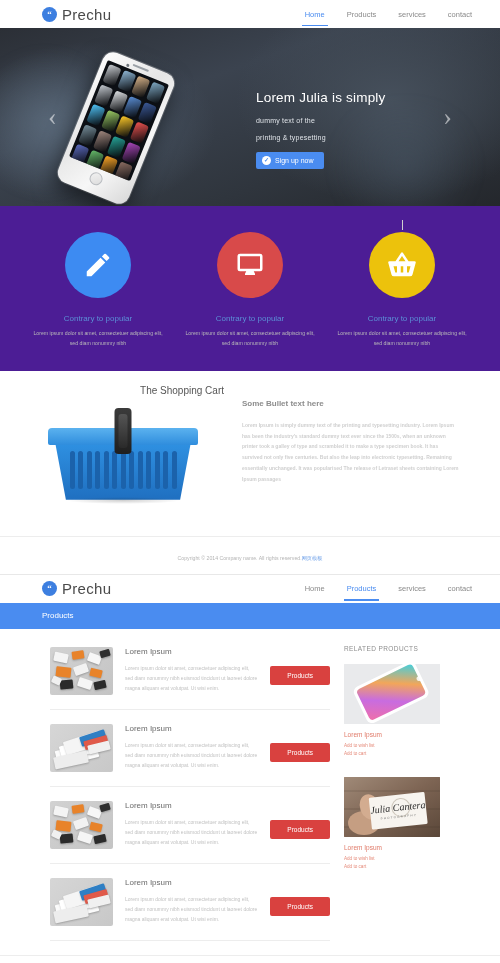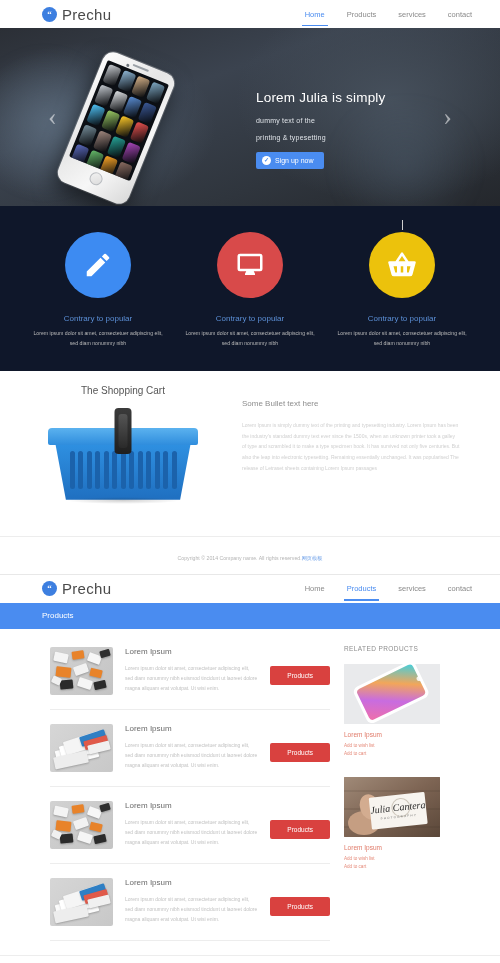--- a/index.html
+++ b/index.html
@@ -102,41 +102,41 @@
     position:absolute; top:50%; transform:translateY(-50%);
     font-size:26px; color:rgba(255,255,255,.55); cursor:pointer;
     font-family:"Liberation Serif", serif; line-height:1;
     user-select:none;
   }
   .hero-arrow.left { left:48px; }
   .hero-arrow.right { right:48px; }
 
   
   .features {
-    display:flex; padding:26px 22px 22px 22px; background:#0f172a; gap:0;
+    display:flex; padding:26px 22px 22px 22px; background:#4c1d95; gap:0;
   }
   .feature { flex:1; text-align:center; padding:0 6px; }
   .feature-circle {
     width:66px; height:66px; border-radius:50%;
     margin:0 auto 16px auto; position:relative;
     display:flex; align-items:center; justify-content:center;
   }
   .c-blue { background:#3d8bf2; }
   .c-red  { background:#d84a4a; }
   .c-yellow { background:#ecc20c; }
   .feature-title { font-size:8px; color:#5b8fd6; margin-bottom:6px; }
   .feature-text { font-size:5.2px; color:#b9b9b9; line-height:1.9; padding:0 4px; }
   .tick {
     position:absolute; width:1px; height:10px; background:#cfcfcf;
     left:50%; top:-12px;
   }
 
   
   .cart-section { display:flex; padding:14px 22px 36px 22px; background:#fff; }
-  .cart-left { width:202px; text-align:center; }
+  .cart-left { width:202px; text-align:right; }
   .cart-heading { font-size:10px; color:#555; margin-bottom:12px; }
   .basket-wrap { position:relative; width:150px; height:92px; margin:0 auto; }
   .basket-handle {
     position:absolute; left:50%; top:0; transform:translateX(-50%);
     width:17px; height:46px; border-radius:4px;
     background:linear-gradient(180deg,#3b3b3b,#1f1f1f);
     z-index:3;
   }
   .basket-handle::after{
     content:""; position:absolute; left:4px; top:6px; width:9px; height:34px;
@@ -154,21 +154,21 @@
     border-radius:0 0 7px 7px;
     clip-path:polygon(0 0,100% 0,92% 100%,8% 100%);
     display:flex; justify-content:center; align-items:flex-start;
     gap:3.5px; padding:9px 10px 0 10px; overflow:hidden;
   }
   .slot { width:5px; height:38px; border-radius:3px; background:#1b62ab; }
   .basket-shadow{
     position:absolute;bottom:-4px;left:18px;width:114px;height:7px;border-radius:50%;
     background:radial-gradient(ellipse,rgba(0,0,0,.18),rgba(0,0,0,0) 70%);
   }
-  .cart-right { flex:1; padding:14px 18px 0 18px; }
+  .cart-right { flex:1; padding:14px 18px 0 18px;font-weight:bold; }
   .bullet-title { font-size:8px; color:#8d8d8d; margin-bottom:12px; }
   .bullet-text { font-size:5px; color:#cfcfcf; line-height:2.15; }
 
   
   .copy-bar {
     border-top:1px solid #ededed; background:#fff;
     text-align:center; padding:9px 0 10px 0;
   }
   .copy-text { font-size:5.2px; color:#b4b4b4; }
   .copy-cn { color:#6ea0e8; }

